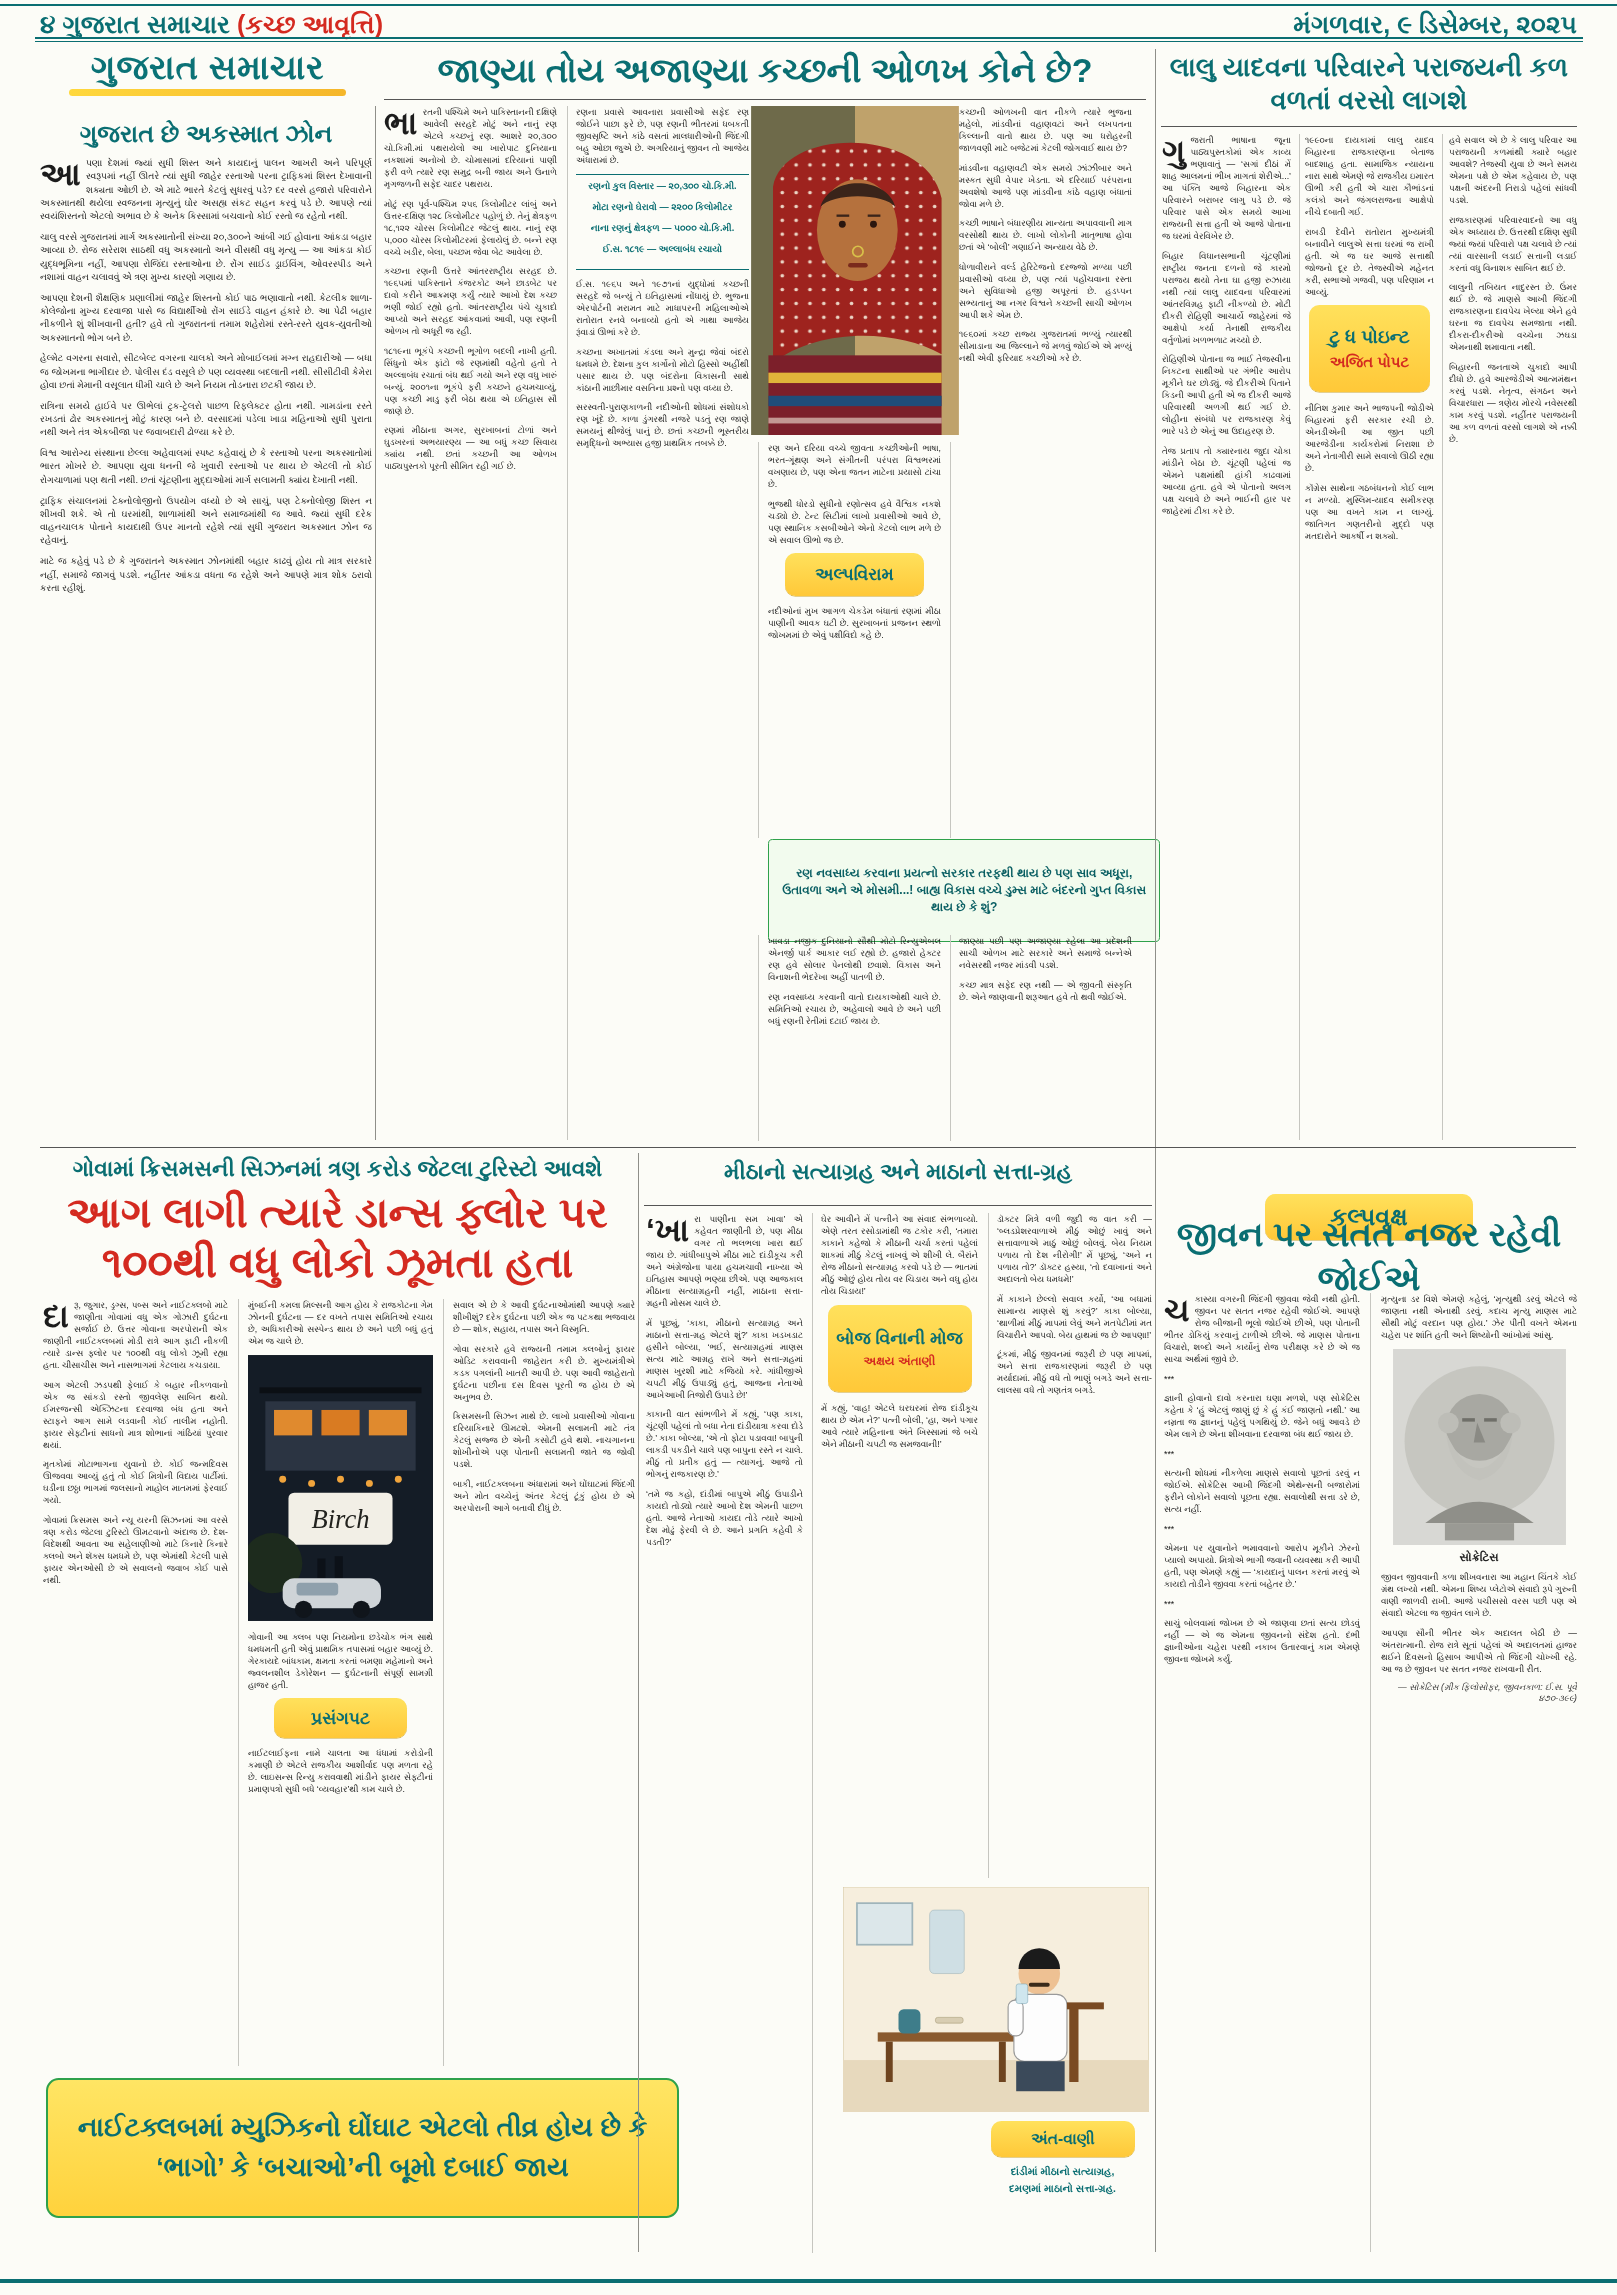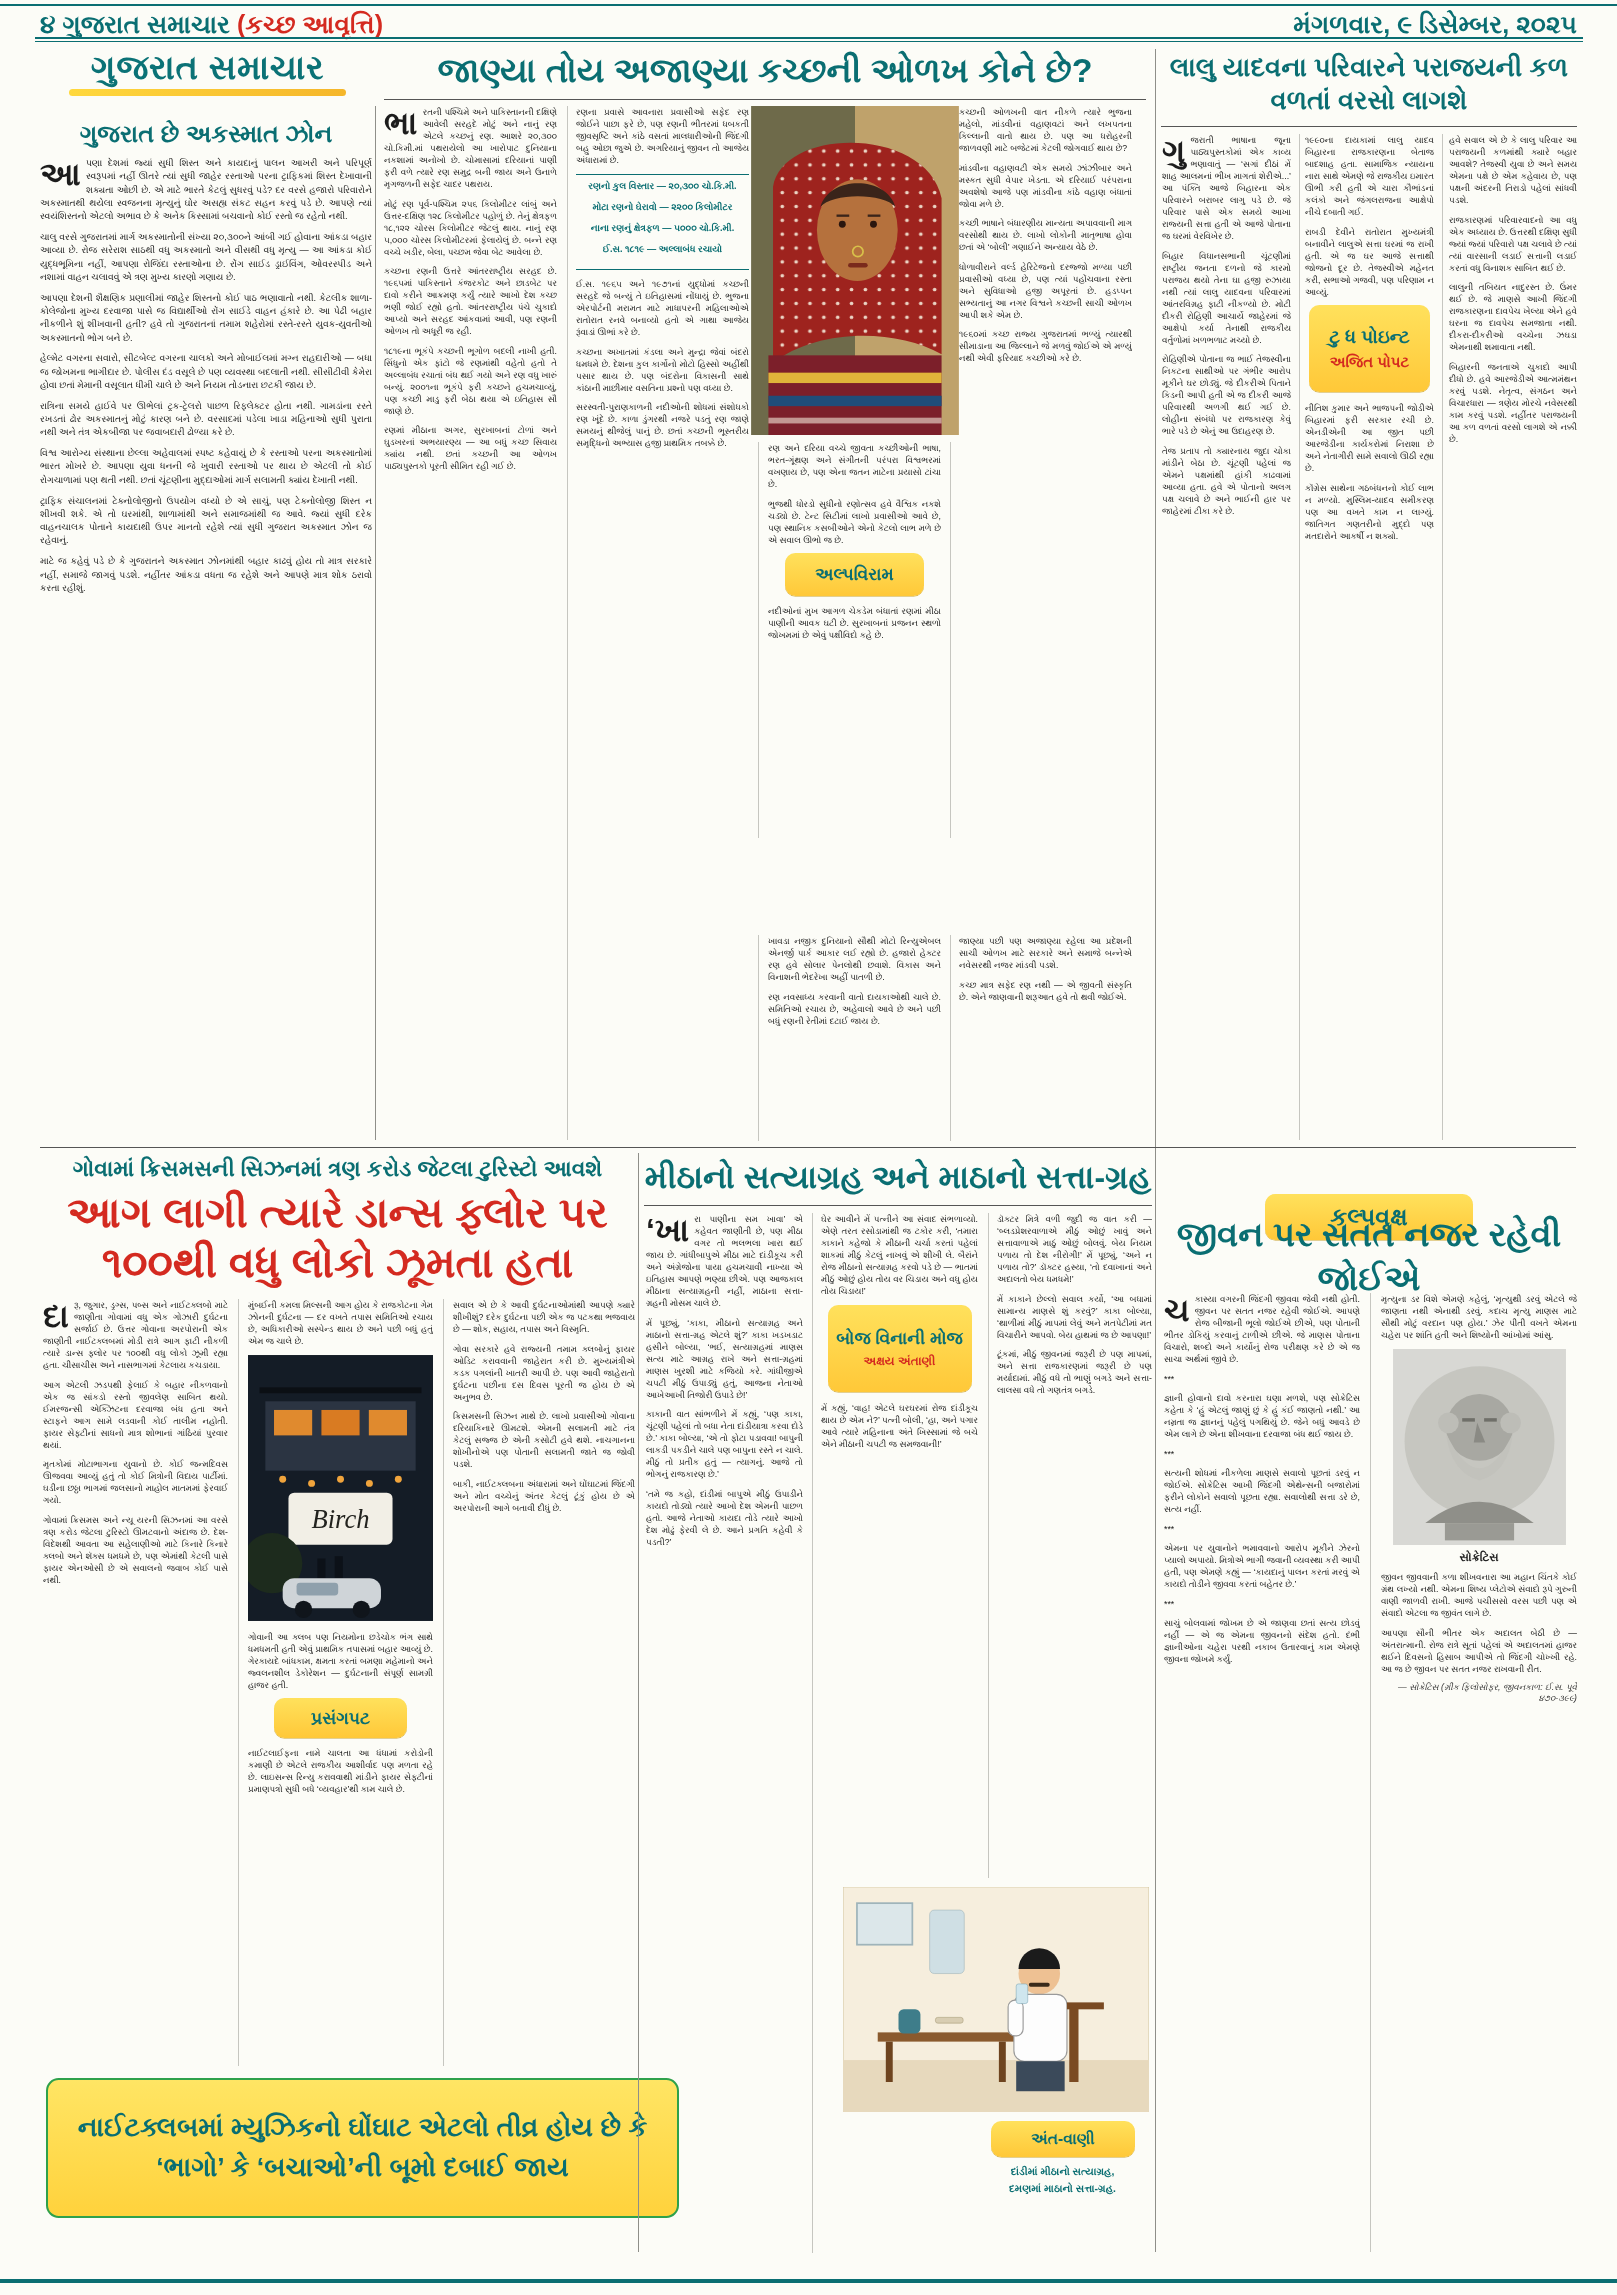--- a/index.html
+++ b/index.html
@@ -128,20 +128,21 @@
         <p class="para">ભુજથી ધોરડો સુધીનો રણોત્સવ હવે વૈશ્વિક નકશે ચડ્યો છે. ટેન્ટ સિટીમાં લાખો પ્રવાસીઓ આવે છે, પણ સ્થાનિક કસબીઓને એનો કેટલો લાભ મળે છે એ સવાલ ઊભો જ છે.</p>
       </div>
     <div class="yellowbox" style="width:139px;height:43px;margin:5.8px auto 9.2px;">
       <div class="ytitle" style="font-size:17.3px;">અલ્પવિરામ</div>
     </div>
     <div class="col f15">
         <p class="para">નદીઓનાં મુખ આગળ ચેકડેમ બંધાતાં રણમાં મીઠા પાણીની આવક ઘટી છે. સુરખાબનાં પ્રજનન સ્થળો જોખમમાં છે એવું પક્ષીવિદો કહે છે.</p>
       </div>
   </div>
 
+  <div class="abs greenbox" style="left:768px;top:839px;width:365px;height:87px;font-size:12px;line-height:17.3px;">રણ નવસાધ્ય કરવાના પ્રયત્નો સરકાર તરફથી થાય છે પણ સાવ અધૂરા, ઉતાવળા અને એ મોસમી...! બાહ્ય વિકાસ વચ્ચે ડુમ્સ માટે બંદરનો ગુપ્ત વિકાસ થાય છે કે શું?</div>
 
   <div class="abs col f15 clip" style="left:768px;top:935px;width:173px;height:206px;">
     <div>
         <p class="para">ખાવડા નજીક દુનિયાનો સૌથી મોટો રિન્યુએબલ એનર્જી પાર્ક આકાર લઈ રહ્યો છે. હજારો હેક્ટર રણ હવે સોલાર પેનલોથી છવાશે. વિકાસ અને વિનાશની ભેદરેખા અહીં પાતળી છે.</p>
         <p class="para">રણ નવસાધ્ય કરવાની વાતો દાયકાઓથી ચાલે છે. સમિતિઓ રચાય છે, અહેવાલો આવે છે અને પછી બધું રણની રેતીમાં દટાઈ જાય છે.</p>
       </div>
   </div>
 
   <div class="abs col f15 clip" style="left:959px;top:106px;width:173px;height:726px;">
     <div>
@@ -259,21 +260,21 @@
         <p class="para">ક્રિસમસની સિઝન માથે છે. લાખો પ્રવાસીઓ ગોવાના દરિયાકિનારે ઊમટશે. એમની સલામતી માટે તંત્ર કેટલું સજ્જ છે એની કસોટી હવે થશે. નાચગાનના શોખીનોએ પણ પોતાની સલામતી જાતે જ જોવી પડશે.</p>
         <p class="para">બાકી, નાઈટક્લબના અંધારામાં અને ઘોંઘાટમાં જિંદગી અને મોત વચ્ચેનું અંતર કેટલું ટૂંકું હોય છે એ અરપોરાની આગે બતાવી દીધું છે.</p>
       </div>
   </div>
 
   <div class="abs colrule" style="left:238px;top:1299px;height:767px;"></div>
   <div class="abs colrule" style="left:443px;top:1299px;height:767px;"></div>
 
   <div class="abs quotebox" style="left:46px;top:2078px;width:583px;height:124px;font-size:26.6px;line-height:1.5;">નાઈટક્લબમાં મ્યુઝિકનો ઘોંઘાટ એટલો તીવ્ર હોય છે કે ‘ભાગો’ કે ‘બચાઓ’ની બૂમો દબાઈ જાય</div>
 
-  <div class="abs headline" style="left:641px;top:1159px;width:514px;font-size:32px;">મીઠાનો સત્યાગ્રહ અને માઠાનો સત્તા-ગ્રહ</div>
+  <div class="abs headline" style="left:641px;top:1159px;width:514px;font-size:22px;">મીઠાનો સત્યાગ્રહ અને માઠાનો સત્તા-ગ્રહ</div>
   <div class="abs rule" style="left:644px;top:1205px;width:508px;height:0.6px;"></div>
 
   <div class="abs col f15 clip dropcap" style="left:646px;top:1213px;width:157px;height:1040px;">
     <div>
         <p class="para">‘ખારા પાણીના સમ ખાવા’ એ કહેવત જાણીતી છે, પણ મીઠા વગર તો ભલભલા ખારા થઈ જાય છે. ગાંધીબાપુએ મીઠા માટે દાંડીકૂચ કરી અને અંગ્રેજોના પાયા હચમચાવી નાખ્યા એ ઇતિહાસ આપણે ભણ્યા છીએ. પણ આજકાલ મીઠાના સત્યાગ્રહની નહીં, માઠાના સત્તા-ગ્રહની મોસમ ચાલે છે.</p>
         <p class="para">મેં પૂછ્યું, ‘કાકા, મીઠાનો સત્યાગ્રહ અને માઠાનો સત્તા-ગ્રહ એટલે શું?’ કાકા ખડખડાટ હસીને બોલ્યા, ‘ભઈ, સત્યાગ્રહમાં માણસ સત્ય માટે આગ્રહ રાખે અને સત્તા-ગ્રહમાં માણસ ખુરશી માટે કજિયો કરે. ગાંધીજીએ ચપટી મીઠું ઉપાડ્યું હતું, આજના નેતાઓ આખેઆખી તિજોરી ઉપાડે છે!’</p>
         <p class="para">કાકાની વાત સાંભળીને મેં કહ્યું, ‘પણ કાકા, ચૂંટણી પહેલાં તો બધા નેતા દાંડીયાત્રા કરવા દોડે છે.’ કાકા બોલ્યા, ‘એ તો ફોટા પડાવવા! બાપુની લાકડી પકડીને ચાલે પણ બાપુના રસ્તે ન ચાલે. મીઠું તો પ્રતીક હતું — ત્યાગનું. આજે તો ભોગનું રાજકારણ છે.’</p>
         <p class="para">‘તમે જ કહો, દાંડીમાં બાપુએ મીઠું ઉપાડીને કાયદો તોડ્યો ત્યારે આખો દેશ એમની પાછળ હતો. આજે નેતાઓ કાયદા તોડે ત્યારે આખો દેશ મોઢું ફેરવી લે છે. આને પ્રગતિ કહેવી કે પડતી?’</p>
       </div>
   </div>

